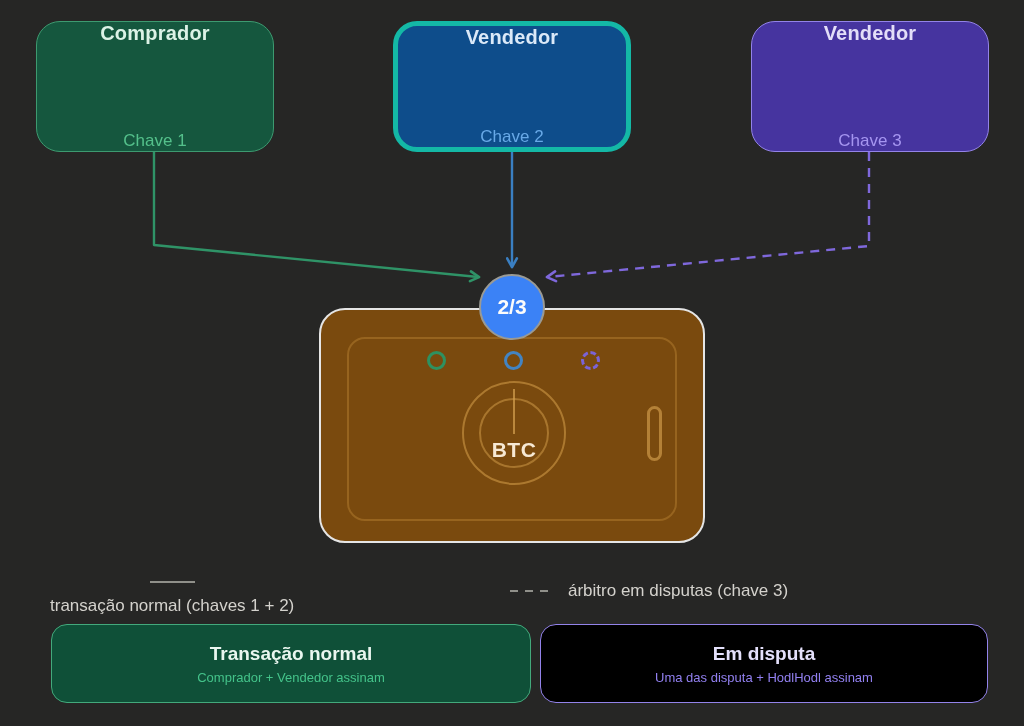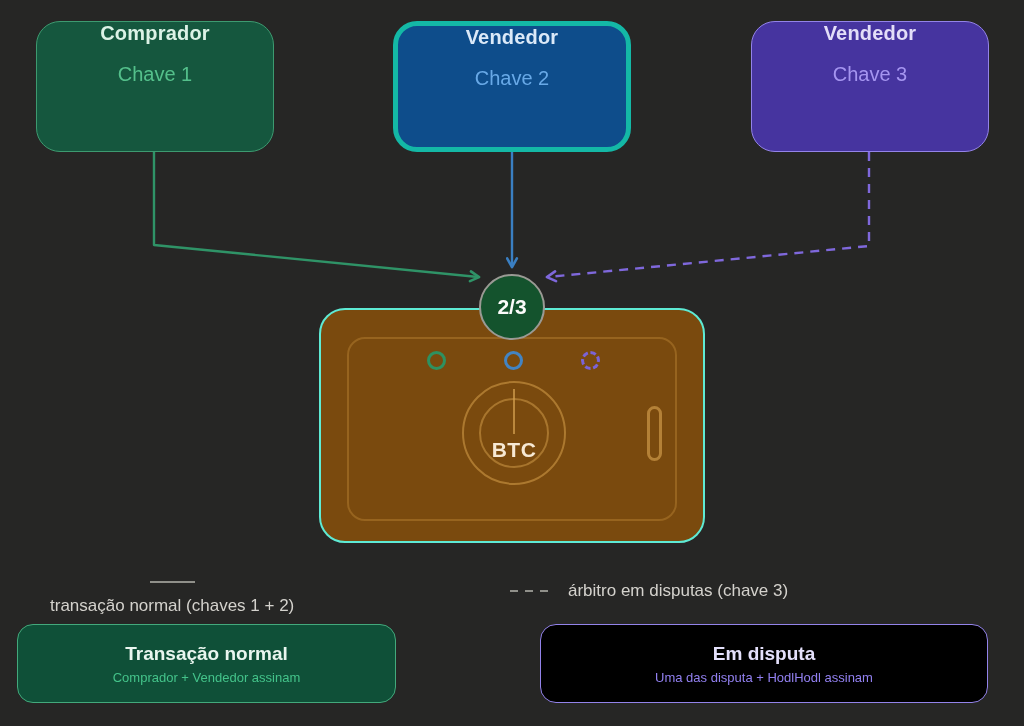--- a/index.html
+++ b/index.html
@@ -1,44 +1,44 @@
 <!DOCTYPE html>
 <html><head>
 <meta charset="utf-8">
 <style>
   html,body{margin:0;padding:0;background:#232322;}
   *{box-sizing:border-box;font-family:"Liberation Sans",sans-serif;}
   .canvas{position:relative;width:1024px;height:726px;background:#262625;overflow:hidden;}
 
   
   .key-card{position:absolute;top:21px;width:238px;height:131px;border-radius:24px;
-    display:flex;flex-direction:column;align-items:center;justify-content:flex-start;gap:18px;z-index:2;}
+    display:flex;flex-direction:column;align-items:center;justify-content:space-between;gap:2px;z-index:2;}
   .key-card .title{font-size:20px;font-weight:bold;letter-spacing:.2px;}
-  .key-card .subtitle{font-size:20px;}
+  .key-card .subtitle{font-size:17px;}
   .card-buyer{left:36px;background:#15573e;border:1px solid #3d9a70;}
   .card-buyer .title{color:#dcf2e6;}
   .card-buyer .subtitle{color:#54c08b;}
   .card-seller{left:393px;background:#0e4d8b;border:5px solid #14b8a6;}
   .card-seller .title{color:#dbe9f8;}
   .card-seller .subtitle{color:#68a9e7;}
   .card-arbiter{left:751px;background:#46349f;border:1px solid #9383e8;}
   .card-arbiter .title{color:#e3def8;}
   .card-arbiter .subtitle{color:#a595f0;}
 
   
   .connectors{position:absolute;left:0;top:0;width:1024px;height:726px;z-index:1;}
 
   
   .badge{position:absolute;left:479px;top:274px;width:66px;height:66px;border-radius:50%;
-    background:#14532d;border:2px solid #9a9a94;display:flex;align-items:center;justify-content:center;z-index:5;}
+    background:#3b82f6;border:2px solid #9a9a94;display:flex;align-items:center;justify-content:center;z-index:5;}
   .badge span{color:#fcfcfb;font-size:21px;font-weight:bold;}
 
   
   .vault{position:absolute;left:319px;top:308px;width:386px;height:235px;background:#7a4a0e;
-    border:2px solid #5eead4;border-radius:26px;z-index:2;}
+    border:2px solid #e5e5e5;border-radius:26px;z-index:2;}
   .vault-inner{position:absolute;left:26px;top:27px;width:330px;height:184px;border-radius:18px;
     border:2px solid rgba(190,136,56,.42);}
   .led{position:absolute;width:19px;height:19px;border-radius:50%;top:41px;}
   .led-green{left:106px;border:3px solid #2e9160;}
   .led-blue{left:183px;border:3px solid #4384c2;}
   .led-purple{left:260px;border:3px dashed #7b63d6;}
   .dial-outer{position:absolute;left:141px;top:71px;width:104px;height:104px;border-radius:50%;
     border:2px solid rgba(199,146,66,.65);}
   .dial-inner{position:absolute;left:158px;top:88px;width:70px;height:70px;border-radius:50%;
     border:2px solid rgba(199,146,66,.6);}
@@ -54,21 +54,21 @@
   .legend-dispute{left:510px;}
   .swatch{width:45px;height:2px;background:#90908a;}
   .swatch-dashed{background:repeating-linear-gradient(90deg,#90908a 0 8px,transparent 8px 15px);}
   .legend-item .label{color:#d4d2cd;font-size:17px;}
 
   
   .outcome-card{position:absolute;top:624px;height:79px;border-radius:16px;
     display:flex;flex-direction:column;align-items:center;justify-content:center;gap:5px;z-index:2;}
   .outcome-card .title{font-size:19px;font-weight:bold;}
   .outcome-card .subtitle{font-size:13px;}
-  .outcome-normal{left:17px;width:379px;background:#0f5038;border:1px solid #43a97c;}
+  .outcome-normal{left:51px;width:480px;background:#0f5038;border:1px solid #43a97c;}
   .outcome-normal .title{color:#e9f6ef;}
   .outcome-normal .subtitle{color:#44c38a;}
   .outcome-dispute{left:540px;width:448px;background:#000000;border:1px solid #9383ea;}
   .outcome-dispute .title{color:#e4e0fb;}
   .outcome-dispute .subtitle{color:#9280f0;}
 </style>
 </head>
 <body>
 
 <div class="canvas">

